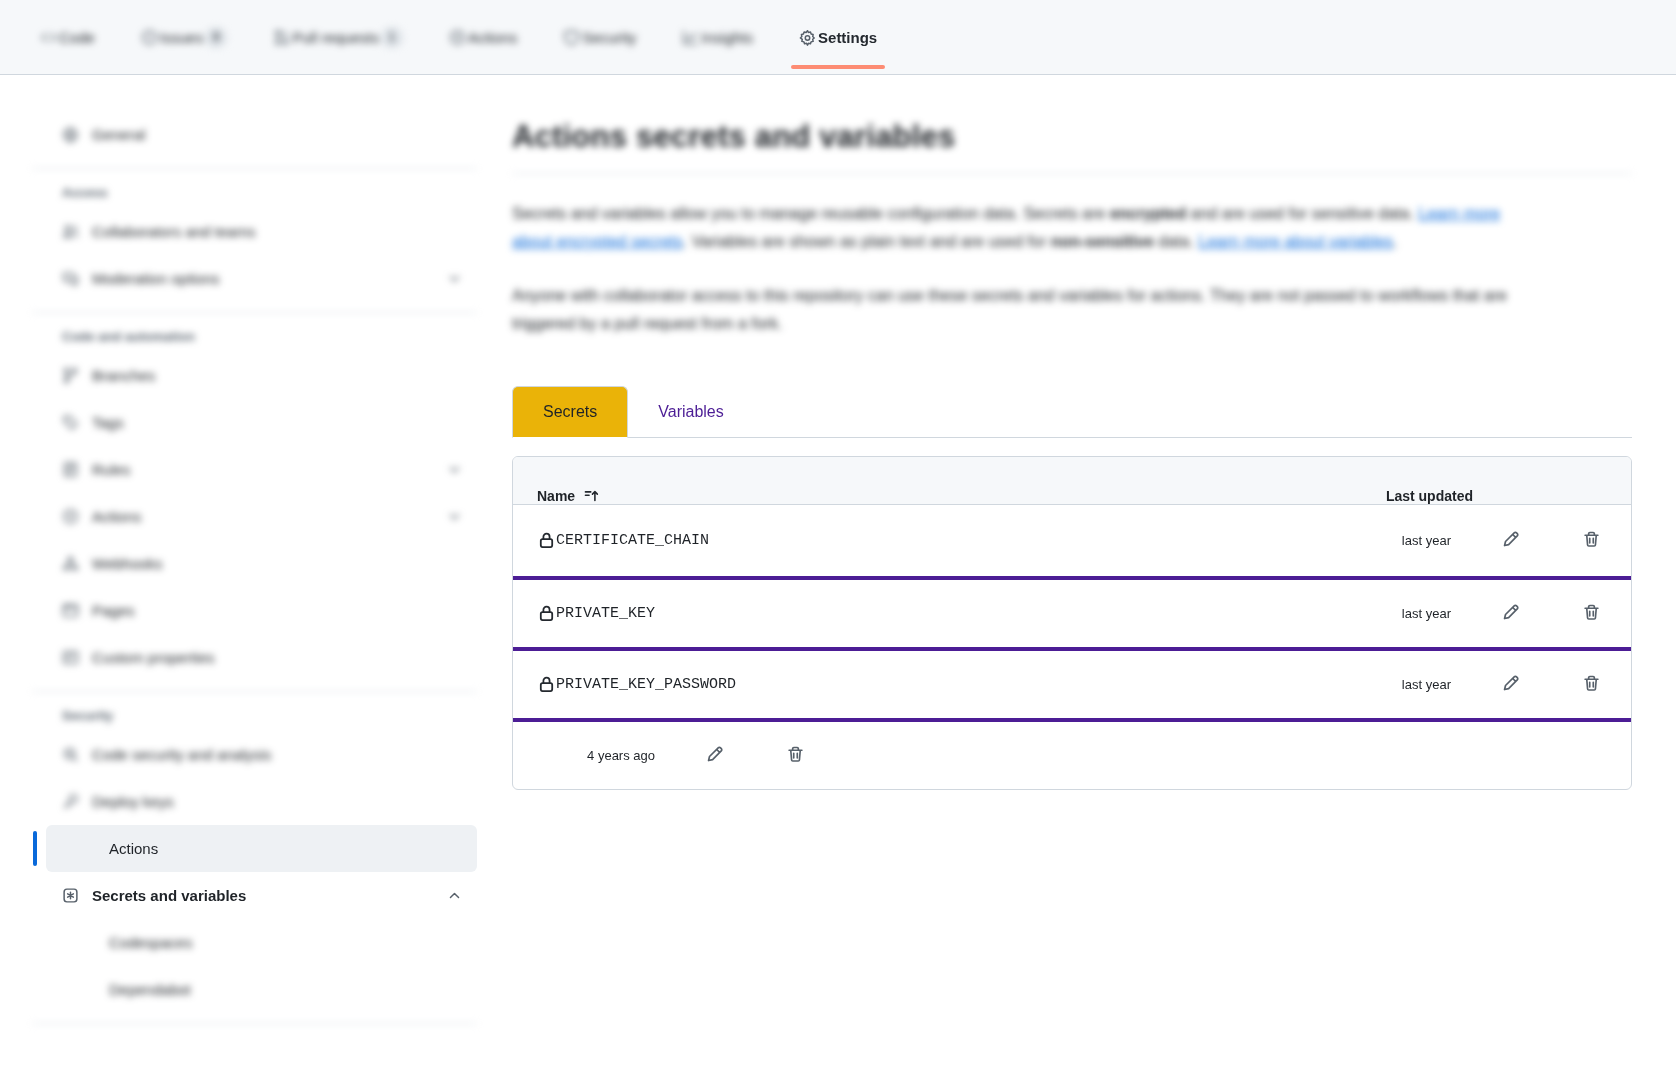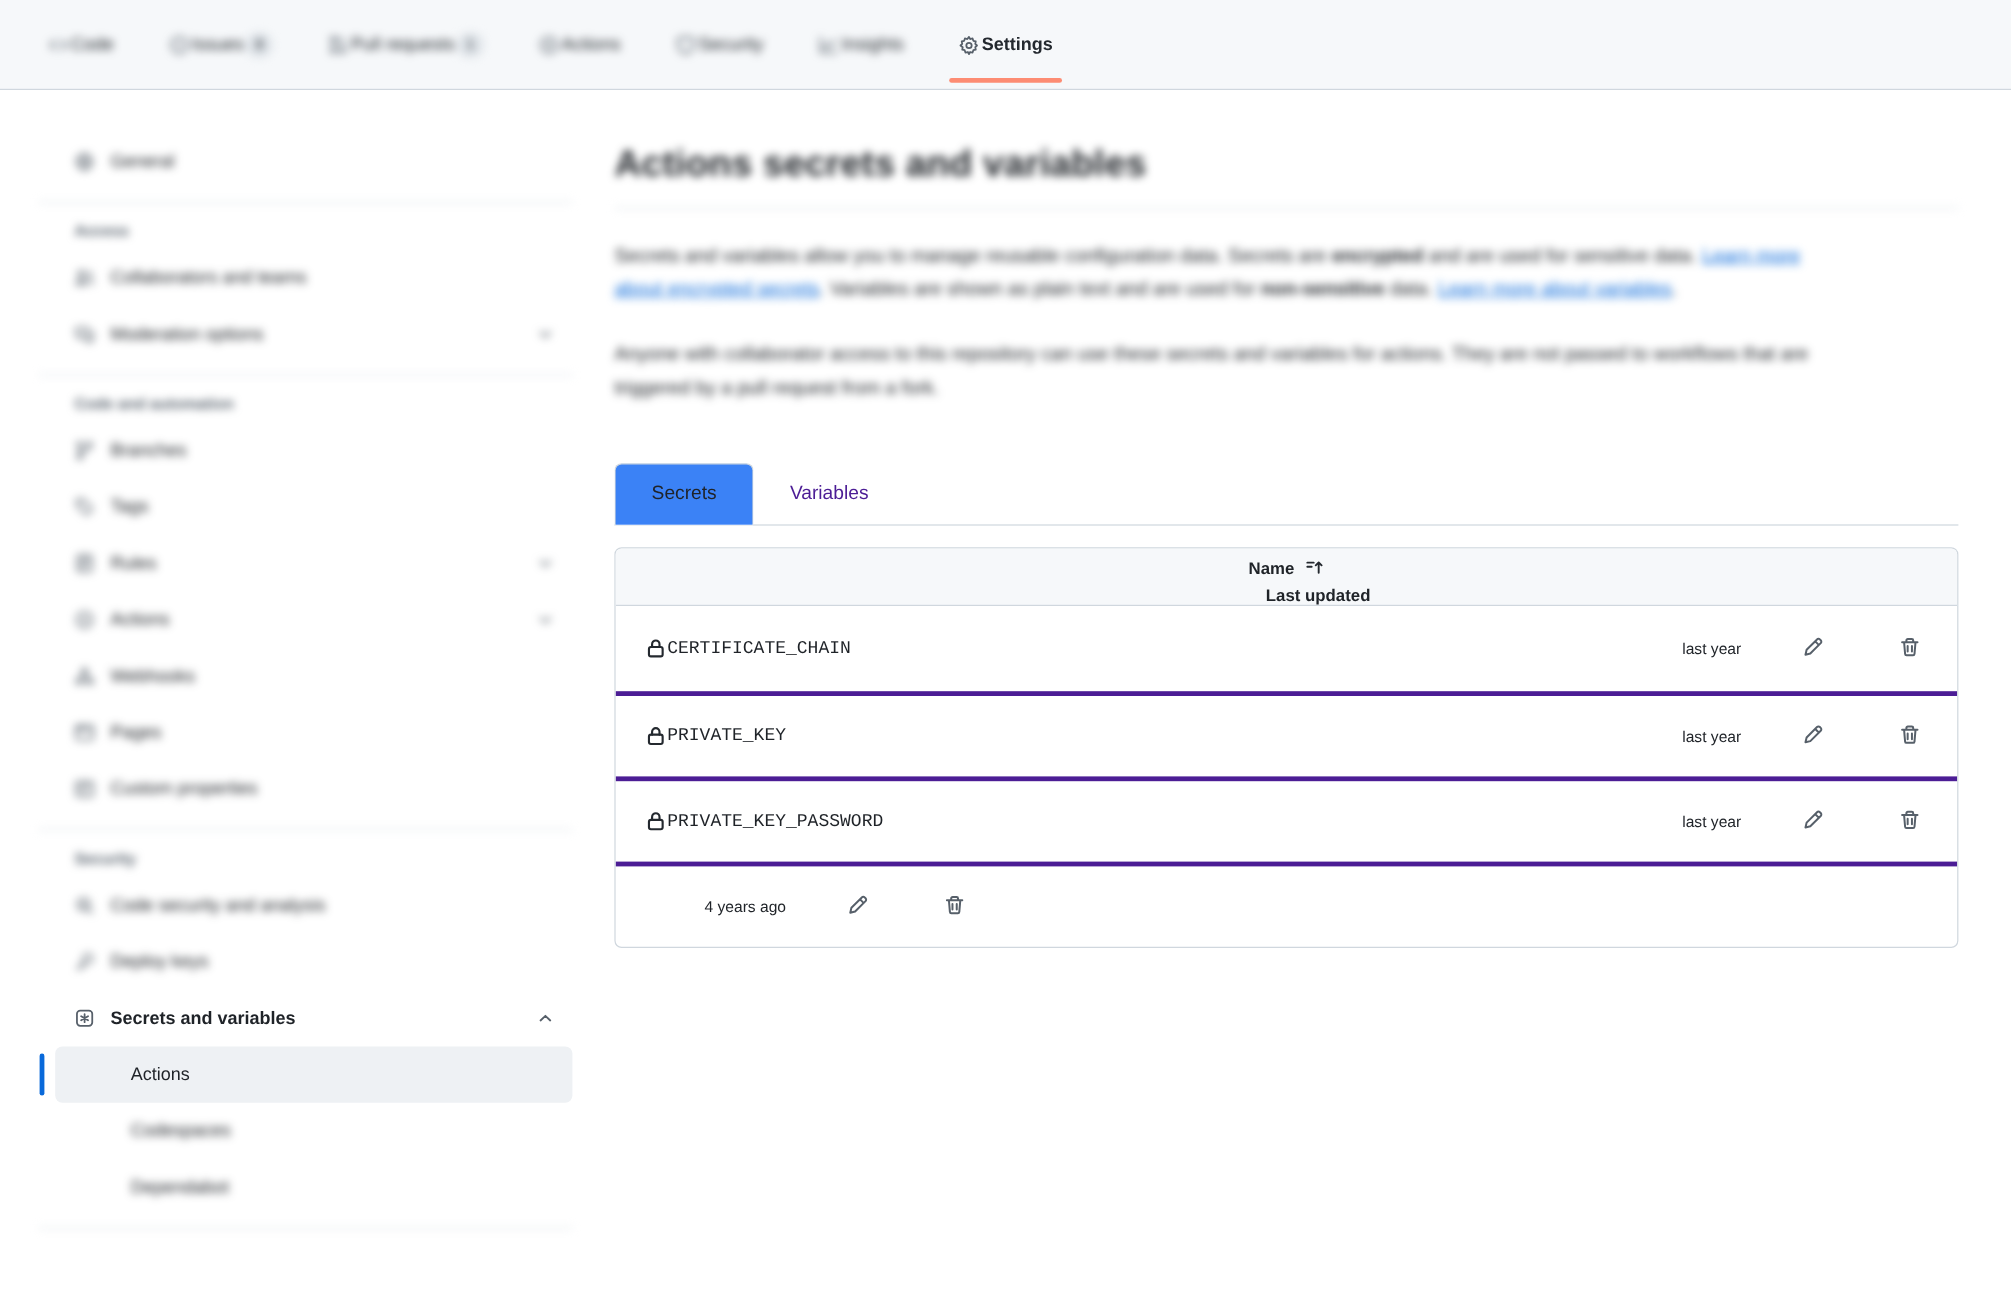--- a/index.html
+++ b/index.html
@@ -44,34 +44,34 @@
   
   .page-title { font-size:31px; font-weight:600; letter-spacing:.2px; }
   .title-hr { border:0; border-top:1px solid #d8dee4; margin-top:18px; }
   .intro p { font-size:16px; line-height:28px; margin-top:26px; max-width:1030px; }
   .intro a { color:var(--link); text-decoration:underline; cursor:pointer; }
   .intro strong { font-weight:700; }
 
   .tabs { display:flex; align-items:flex-end; border-bottom:1px solid #d0d7de;
     margin-top:48px; }
   .tab { font-size:16px; padding:16px 30px; cursor:pointer; color:#4c1d95; }
-  .tab.active { background:#3b82f6; border:1px solid #d0d7de; border-bottom:1px solid #fff;
+  .tab.active { background:#eab308; border:1px solid #d0d7de; border-bottom:1px solid #fff;
     border-radius:6px 6px 0 0; margin-bottom:-1px; color:#1f2328; }
 
   .sec-head { display:flex; align-items:center; justify-content:space-between;
     margin-top:32px; }
   .sec-title { font-size:20px; font-weight:700; }
   .green-btn { background:var(--green); color:#fff; border:1px solid rgba(27,31,36,.15);
     border-radius:6px; font-size:16px; font-weight:600; padding:10px 18px;
     font-family:"Liberation Sans", sans-serif; cursor:pointer; }
 
   .table { margin-top:18px; border:1px solid #d0d7de; border-radius:6px;
     overflow:hidden; }
-  .thead { background:#f6f8fa; height:48px; display:flex; align-items:center;
-    padding:0 24px; border-bottom:1px solid #d0d7de; font-size:14px; font-weight:700;flex-direction:column; }
+  .thead { background:#f6f8fa; height:48px; display:flex; align-items:flex-end;
+    padding:0 24px; border-bottom:1px solid #d0d7de; font-size:14px; font-weight:700; }
   .th-name { display:flex; align-items:center; gap:8px; flex:1; cursor:pointer; }
   .th-name .sorticon { display:flex; color:#24292f; }
   .th-updated { width:140px; text-align:right; }
   .th-spacer { width:134px; }
   .trow { height:71px; display:flex; align-items:center; padding:0 24px; }
   .trow + .trow { border-top:4px solid #4c1d95; }
   .cell-name { flex:1; display:flex; align-items:center; }
   .cell-name .licon { display:flex; color:#24292f; }
   .secret-name { font-family:"Liberation Mono", monospace; font-size:15px; }
   .cell-updated { width:140px; text-align:right; font-size:13px; padding-right:22px; }
@@ -281,36 +281,36 @@
     </div>
     <div class="sb-item bl">
       <span class="sicon">
           <svg width="17" height="17" viewBox="0 0 16 16" fill="none" stroke="currentColor" stroke-width="1.4" stroke-linecap="round" stroke-linejoin="round">
             <circle cx="10.6" cy="5.4" r="3.6"></circle>
             <path d="M8 8 2.3 13.7M4.3 11.7l1.5 1.5M6.4 9.6l1.3 1.3"></path>
           </svg>
         </span>
       <span class="sb-label">Deploy keys</span>
     </div>
+    <div class="sb-item sb-sub selected">
+      <span class="sb-label">Actions</span>
+    </div>
     <div class="sb-item bold">
       <span class="sicon">
           <svg width="17" height="17" viewBox="0 0 16 16" fill="none" stroke="currentColor" stroke-width="1.4" stroke-linecap="round" stroke-linejoin="round">
             <rect x="2" y="2" width="12" height="12" rx="2.6"></rect>
             <path d="M8 4.9v6.2M5.3 6.4l5.4 3.2M10.7 6.4 5.3 9.6"></path>
           </svg>
         </span>
       <span class="sb-label">Secrets and variables</span>
       <span class="chev">
           <svg width="17" height="17" viewBox="0 0 16 16" fill="none" stroke="currentColor" stroke-width="1.4" stroke-linecap="round" stroke-linejoin="round">
             <path d="m4.2 9.8 3.8-3.7 3.8 3.7"></path>
           </svg>
         </span>
-    </div>
-    <div class="sb-item sb-sub selected">
-      <span class="sb-label">Actions</span>
     </div>
     <div class="sb-item sb-sub bl">
       <span class="sb-label">Codespaces</span>
     </div>
     <div class="sb-item sb-sub bl">
       <span class="sb-label">Dependabot</span>
     </div>
     <hr class="sb-hr bl">
   </aside>
 

